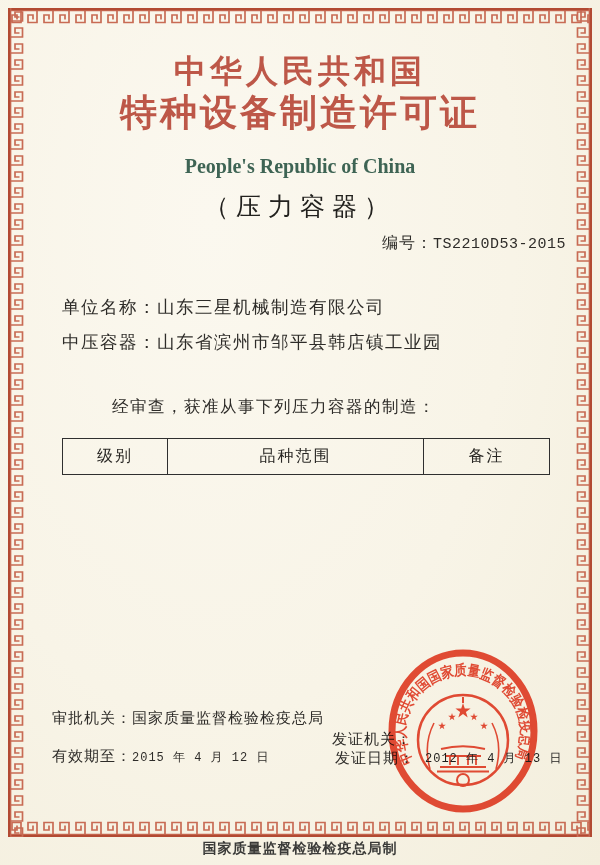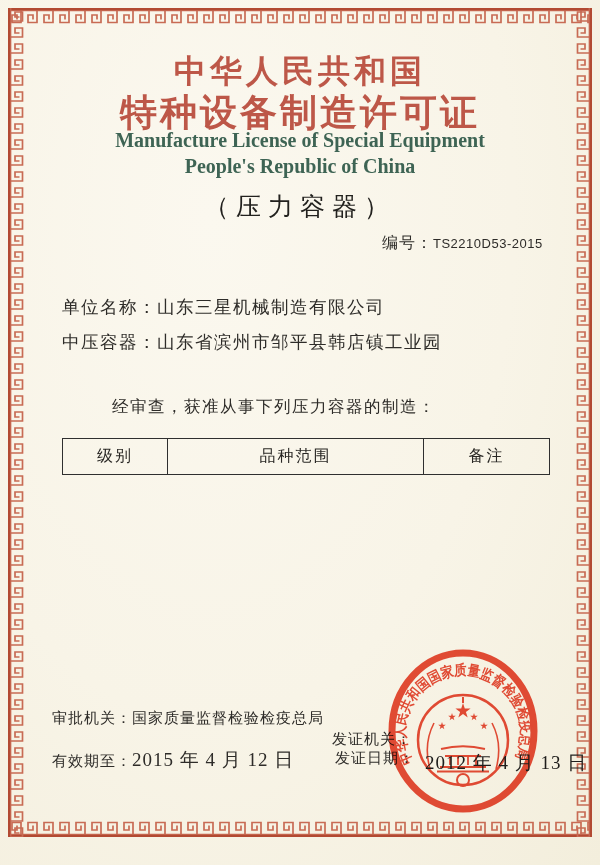--- a/index.html
+++ b/index.html
@@ -11,35 +11,35 @@
   .abs{position:absolute;white-space:nowrap;}
   .center{left:0;width:100%;text-align:center;}
   .title-cn{font-family:"Liberation Sans",sans-serif;font-weight:700;color:#bd5748;}
   .t1{top:50px;font-size:32px;letter-spacing:4px;}
   .t2{top:88px;font-size:37px;letter-spacing:3px;}
   .title-en{font-family:"Liberation Serif",serif;font-weight:700;color:#3e6454;}
   .e1{top:129px;font-size:20px;}
   .e2{top:155px;font-size:20px;}
   .subtitle{top:190px;font-size:25px;letter-spacing:7px;color:#22211e;font-family:"Liberation Sans",sans-serif;font-weight:500;}
   .license{left:382px;top:233px;font-size:16px;letter-spacing:1px;}
-  .license .num{font-family:Liberation Sans, sans-serif;font-size:13px;letter-spacing:0.5px;text-align:right;}
+  .license .num{font-family:Liberation Mono, monospace;font-size:15px;letter-spacing:0.5px;text-align:right;}
   .fld{font-size:17.5px;letter-spacing:1.5px;text-align:center;}
   .f-company{left:62px;top:295px;}
   .f-address{left:62px;top:330px;}
   .statement{left:112px;top:396px;font-size:16.5px;letter-spacing:1.5px;}
   .tbl-wrap{left:62px;top:438px;width:478px;}
   table{width:100%;border-collapse:collapse;table-layout:fixed;}
   th,td{border:1.6px solid #2f2f2f;text-align:center;font-weight:normal;
         font-size:16px;letter-spacing:2px;font-family:"Liberation Serif",serif;color:#2a2825;}
   th{height:33px;} td{height:43px;}
   .c1{width:102px;} .c2{width:253px;} .c3{width:123px;}
   .foot{font-size:15px;letter-spacing:1px;}
   .r1a{left:52px;top:709px;} .r1b{left:332px;top:730px;}
   .r2a{left:52px;top:747px;} .r2b{left:335px;top:749px;z-index:1;}
-  .digits{font-family:Liberation Serif, serif;font-size:19px;}
+  .digits{font-family:Liberation Mono, monospace;font-size:12px;}
   .issue-date-value{left:425px;top:750px;z-index:6;color:#1f1e1c;}
   .caption{top:840px;font-size:14px;font-weight:700;color:#3a3a38;font-family:"Liberation Sans",sans-serif;letter-spacing:1px;}
   .seal{position:absolute;left:384px;top:648px;z-index:4;mix-blend-mode:multiply;opacity:.93;}
   .bstrip{position:absolute;z-index:2;}
   .b-top{left:8px;top:8px;} .b-bottom{left:8px;top:817px;}
   .b-left{left:8px;top:8px;} .b-right{left:572px;top:8px;}
 </style>
 </head>
 <body>
 
@@ -77,21 +77,20 @@
         <pattern id="gkr" width="20" height="16" patternUnits="userSpaceOnUse">
       <path d="M17.5,0 V16 M17.5,13 H5.5 V4 H13 V9 H8.5" fill="none" stroke="#c86b54" stroke-width="1.7"></path>
     </pattern>
       </defs>
     <rect width="20" height="829" fill="url(#gkr)"></rect>
     <rect x="17.8" width="2.2" height="829" fill="#b24a32"></rect>
   </svg>
 
   <div class="abs center title-cn t1">中华人民共和国</div>
   <div class="abs center title-cn t2">特种设备制造许可证</div>
-  <div class="abs center title-en e1">Manufacture License of Special Equipment</div>
   <div class="abs center title-en e2">People's Republic of China</div>
   <div class="abs center subtitle">（压力容器）</div>
 
   <div class="abs license">
     <span>编号：</span><span class="num">TS2210D53-2015</span>
   </div>
 
   <div class="abs fld f-company">
     <span>单位名称：</span><span>山东三星机械制造有限公司</span>
   </div>
@@ -143,14 +142,15 @@
       <path transform="translate(100,78) scale(4)" d="M0,-1 L0.2245,-0.309 0.951,-0.309 0.3633,0.118 0.5878,0.809 0,0.3819 -0.5878,0.809 -0.3633,0.118 -0.951,-0.309 -0.2245,-0.309 Z"></path>
     </g>
     <defs>
       <path id="sealArc" d="M28.8,114 A58,58 0 1 1 129.2,114" fill="none"></path>
     </defs>
     <text font-size="14.5" font-weight="bold" fill="#e7402a" font-family="Liberation Sans, sans-serif">
       <textPath href="#sealArc" startOffset="0" textLength="238" lengthAdjust="spacingAndGlyphs">中华人民共和国国家质量监督检验检疫总局</textPath>
     </text>
   </svg>
 
+  <div class="abs center caption">国家质量监督检验检疫总局制</div>
 
 </div>
 
 </body></html>

